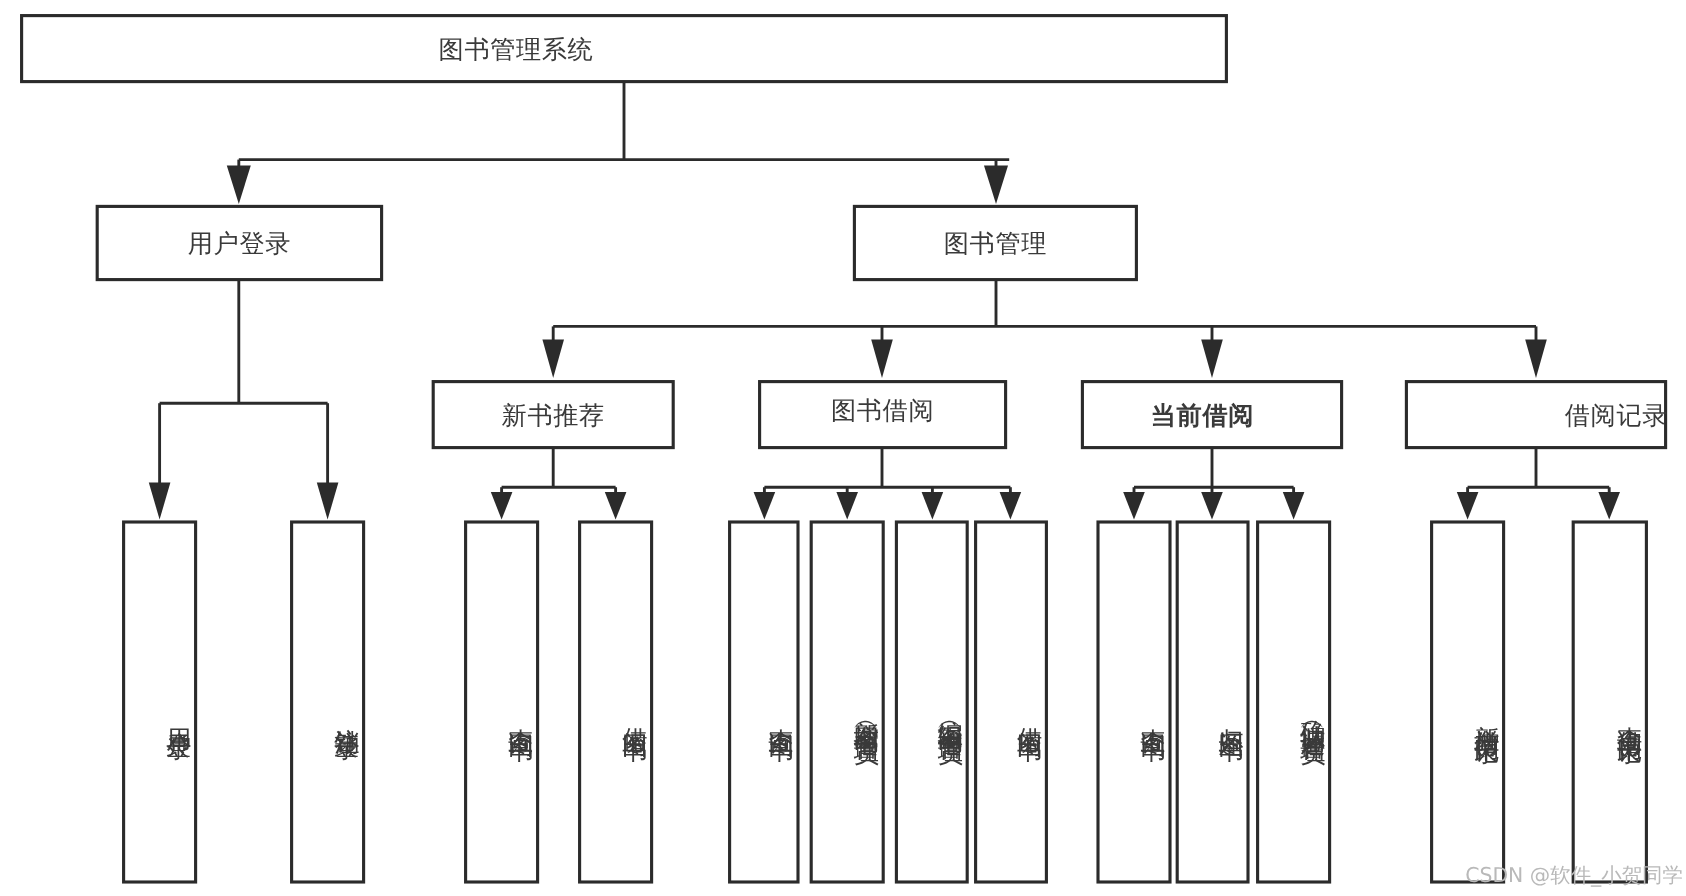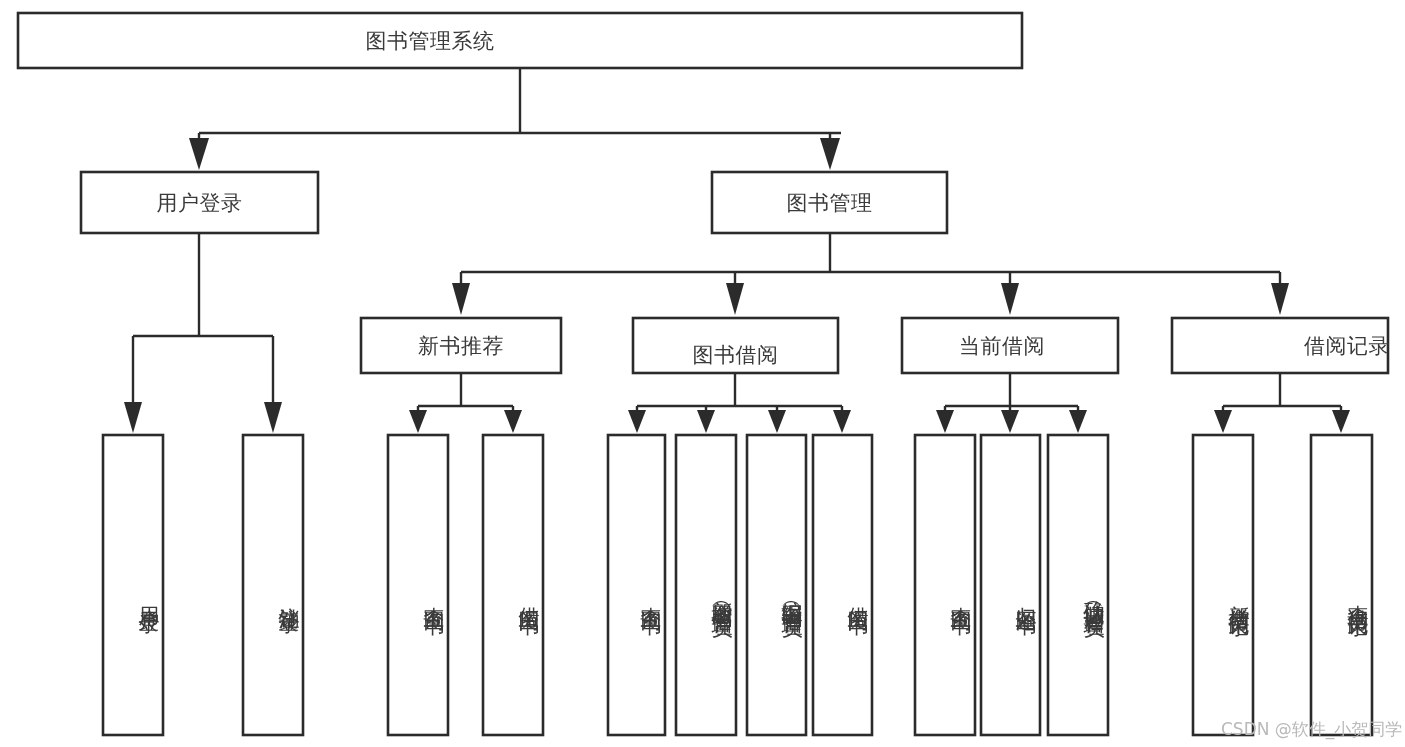--- a/index.html
+++ b/index.html
@@ -174,22 +174,22 @@
         <rect x="1193" y="435" width="60" height="300" class="node-box"></rect>
         <rect x="1311" y="435" width="61" height="300" class="node-box"></rect>
       </g>
   </svg>
 
   <div id="labels-layer">
       <div class="node-label-h" style="left: 18px; top: 13px; width: 824px; height: 55px;">图书管理系统</div>
       <div class="node-label-h" style="left: 81px; top: 172px; width: 237px; height: 61px;">用户登录</div>
       <div class="node-label-h" style="left: 712px; top: 172px; width: 235px; height: 61px;">图书管理</div>
       <div class="node-label-h" style="left: 361px; top: 318px; width: 200px; height: 55px; border-radius: 24px;">新书推荐</div>
-      <div class="node-label-h" style="left: 633px; top: 318px; width: 205px; height: 73px;">图书借阅</div>
-      <div class="node-label-h" style="left: 902px; top: 318px; width: 200px; height: 55px;">当前借阅</div>
+      <div class="node-label-h" style="left: 633px; top: 305px; width: 205px; height: 73px;">图书借阅</div>
+      <div class="node-label-h" style="left: 902px; top: 318px; width: 200px; height: 55px; font-weight: bold;">当前借阅</div>
       <div class="node-label-h" style="left: 1239px; top: 318px; width: 216px; height: 55px;">借阅记录</div>
       <div class="node-label-v" style="left: 103px; top: 435px; width: 60px; height: 300px; padding-top: 10px;">用户登录</div>
       <div class="node-label-v" style="left: 243px; top: 435px; width: 60px; height: 300px; padding-top: 10px;">注销登录</div>
       <div class="node-label-v" style="left: 388px; top: 435px; width: 60px; height: 300px; padding-top: 10px;">查询图书</div>
       <div class="node-label-v" style="left: 483px; top: 435px; width: 60px; height: 300px; padding-top: 10px;">借阅图书</div>
       <div class="node-label-v" style="left: 608px; top: 435px; width: 57px; height: 300px; padding-top: 10px;">查询图书</div>
       <div class="node-label-v" style="left: 676px; top: 435px; width: 60px; height: 300px; padding-top: 10px;">新增图书（管理员）</div>
       <div class="node-label-v" style="left: 747px; top: 435px; width: 59px; height: 300px; padding-top: 10px;">编辑图书（管理员）</div>
       <div class="node-label-v" style="left: 813px; top: 435px; width: 59px; height: 300px; padding-top: 10px;">借阅图书</div>
       <div class="node-label-v" style="left: 915px; top: 435px; width: 60px; height: 300px; padding-top: 10px;">查询图书</div>

